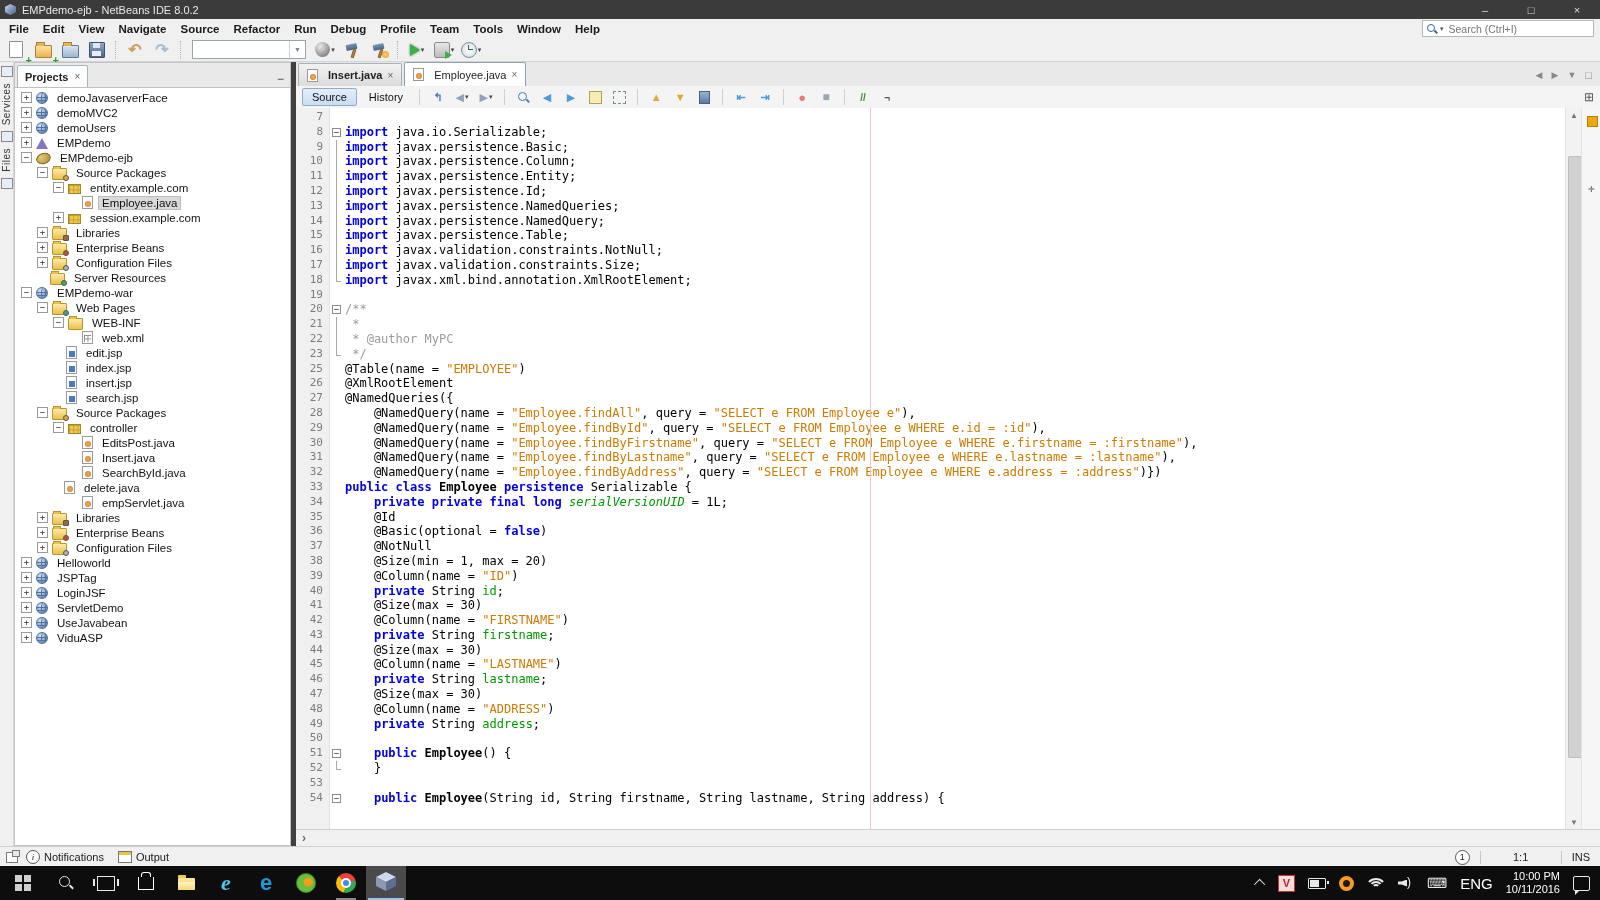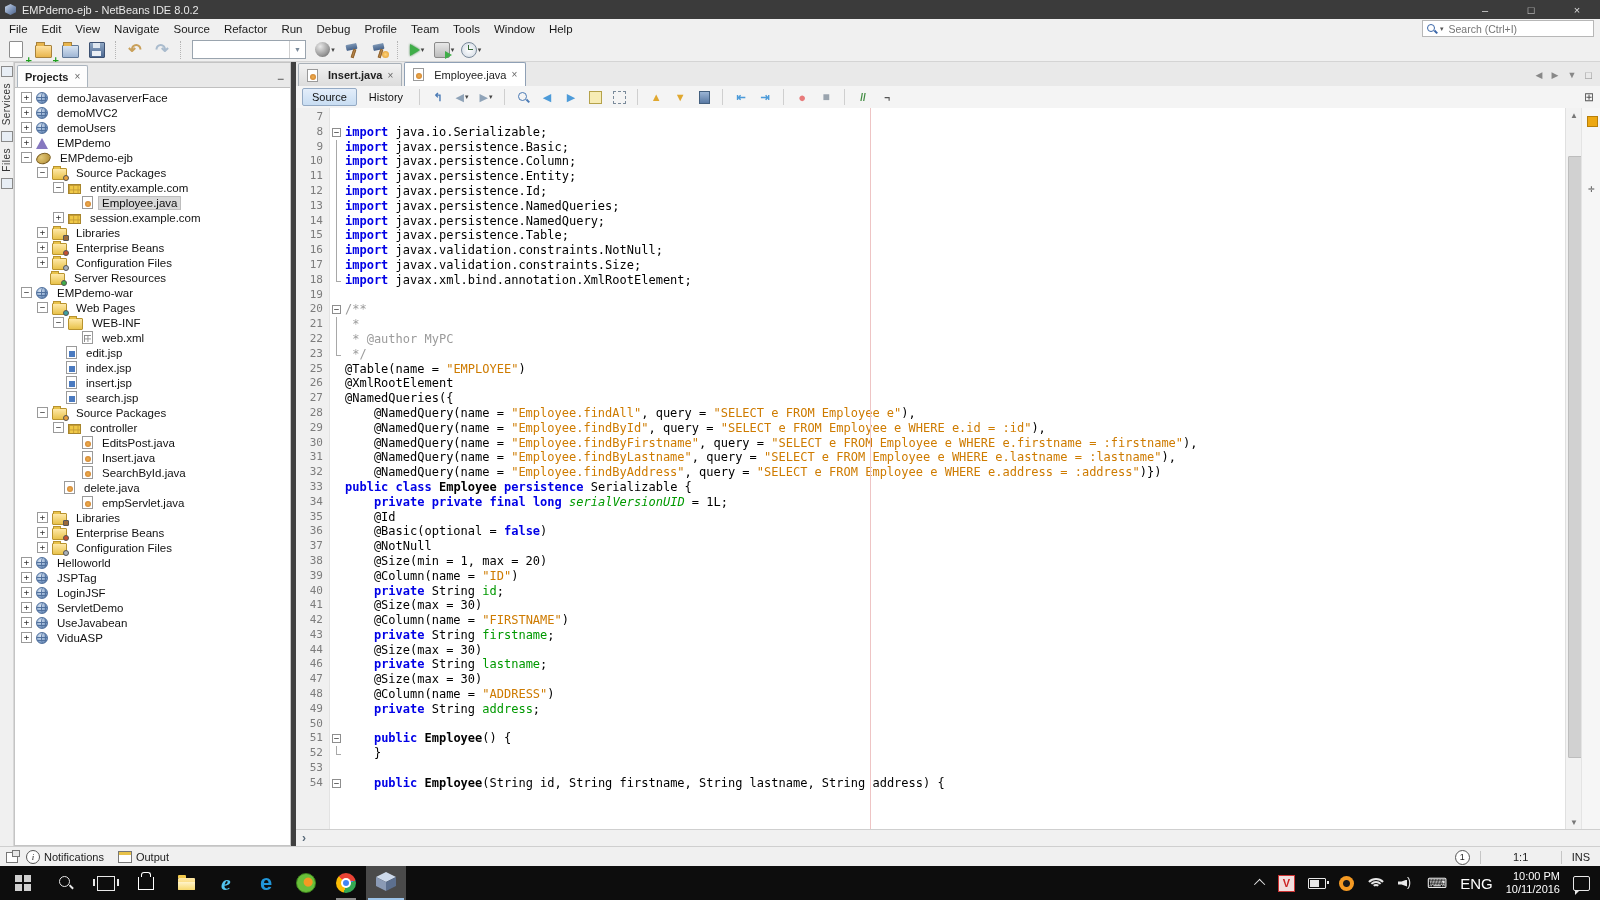--- a/index.html
+++ b/index.html
@@ -10,21 +10,21 @@
   #titlebar{position:absolute;left:0;top:0;width:1600px;height:19px;background:#3b3b3b;color:#e8e8e8;
     display:flex;align-items:center;font-size:11px;}
   .nbcube{width:11px;height:11px;margin:0 6px 0 5px;background:linear-gradient(135deg,#cdd9ea 0%,#7e94b8 55%,#4c6288 100%);
     clip-path:polygon(50% 0,100% 25%,100% 75%,50% 100%,0 75%,0 25%);}
   .winbtns{margin-left:auto;display:flex;height:19px;}
   .wbtn{width:46px;height:19px;display:flex;align-items:center;justify-content:center;color:#ddd;font-size:11px;cursor:default;}
 
   
   #menubar{position:absolute;left:0;top:19px;width:1600px;height:19px;background:#f0f0f0;border-bottom:1px solid #d9d9d9;
     display:flex;align-items:center;font-size:11.5px;color:#1a1a1a;}
-  .mitem{padding:0 7px;height:100%;display:flex;align-items:center;}
+  .mitem{padding:0 7px;height:100%;display:flex;align-items:center;font-weight:bold;}
   .mitem:first-child{margin-left:2px;}
   #searchbox{margin-left:auto;margin-right:6px;width:170px;height:15px;background:#fff;border:1px solid #b7b7b7;
     display:flex;align-items:center;font-size:10.5px;color:#888;}
   .mag{position:relative;width:12px;height:12px;margin:0 2px 0 3px;flex:none;}
   .mag::before{content:"";position:absolute;left:1px;top:1px;width:6px;height:6px;border:1.5px solid #3a66a8;border-radius:50%;}
   .mag::after{content:"";position:absolute;left:8px;top:8px;width:4px;height:1.5px;background:#3a66a8;transform:rotate(45deg);}
   .magcaret{font-size:7px;color:#555;margin-right:3px;}
   #searchbox input{border:none;outline:none;flex:1;font-size:10.5px;color:#777;background:transparent;
     font-family:"Liberation Sans",sans-serif;}
 
@@ -801,20 +801,25 @@
               <span class="ln">43</span>
               <span class="fd"></span>
               <span class="ct"><span class="pl">    </span><span class="kw">private</span><span class="pl"> String </span><span class="fld">firstname</span><span class="pl">;</span></span>
             </div>
             <div class="cline">
               <span class="ln">44</span>
               <span class="fd"></span>
               <span class="ct"><span class="pl">    @Size(max = 30)</span></span>
             </div>
             <div class="cline">
+              <span class="ln">45</span>
+              <span class="fd"></span>
+              <span class="ct"><span class="pl">    @Column(name = </span><span class="str">"LASTNAME"</span><span class="pl">)</span></span>
+            </div>
+            <div class="cline">
               <span class="ln">46</span>
               <span class="fd"></span>
               <span class="ct"><span class="pl">    </span><span class="kw">private</span><span class="pl"> String </span><span class="fld">lastname</span><span class="pl">;</span></span>
             </div>
             <div class="cline">
               <span class="ln">47</span>
               <span class="fd"></span>
               <span class="ct"><span class="pl">    @Size(max = 30)</span></span>
             </div>
             <div class="cline">

